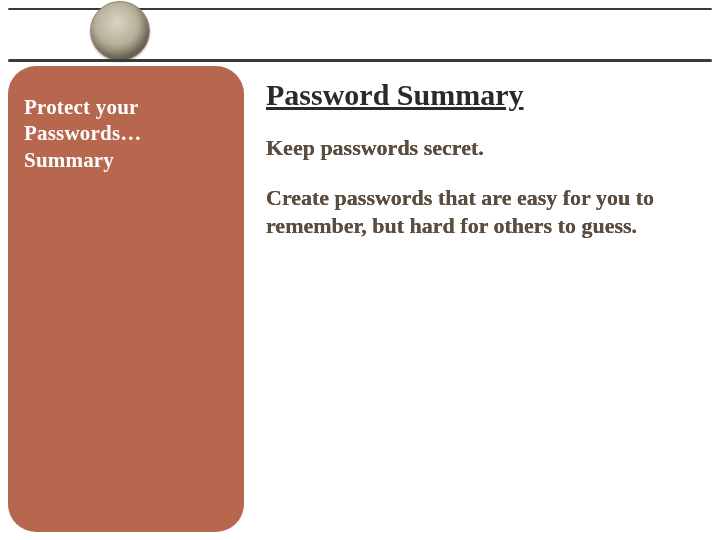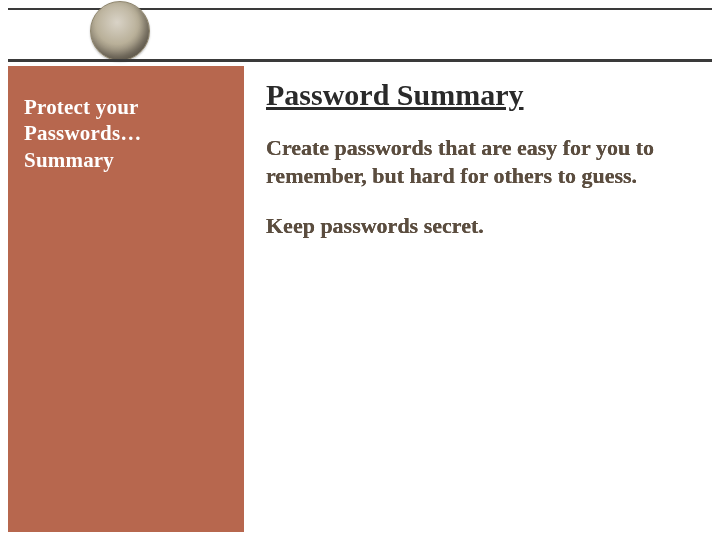--- a/index.html
+++ b/index.html
@@ -1,15 +1,15 @@
 <!DOCTYPE html>
 <html><head>
 <meta charset="utf-8">
 <style>
-  * { margin: 0; padding: 0; box-sizing: border-box; }
+  * { margin: 0; padding: 0; box-sizing: border-box; border-radius: 28px; }
   html, body { width: 720px; height: 540px; overflow: hidden; font-family: Georgia, 'Times New Roman', serif; background: #fff; }
   .slide {
     width: 720px; height: 540px;
     display: flex; flex-direction: column;
     background: #fff; position: relative;
   }
   .top-band {
     width: 100%; height: 62px;
     position: relative;
     background: #fff;
@@ -78,17 +78,17 @@
     <div class="rule top"></div>
     <div class="badge"></div>
     <div class="rule bottom"></div>
   </div>
   <div class="body">
     <aside class="sidebar">
       <div class="sidebar-title">Protect your Passwords… Summary</div>
     </aside>
     <main class="main">
       <h1 class="main-title">Password Summary</h1>
+      <p class="point">Keep passwords secret.</p>
       <p class="point">Create passwords that are easy for you to remember, but hard for others to guess.</p>
-      <p class="point">Keep passwords secret.</p>
     </main>
   </div>
 </div>
 
 </body></html>

